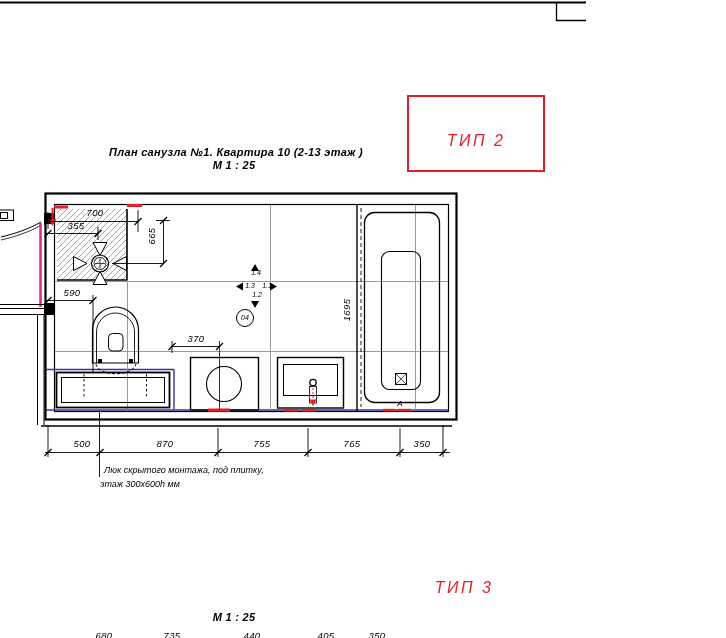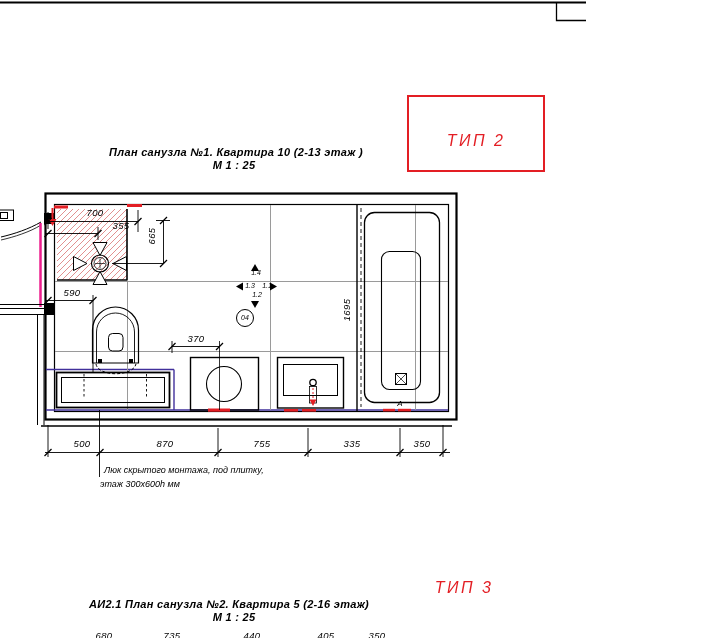--- a/index.html
+++ b/index.html
@@ -217,44 +217,43 @@
 
   <div class="cad ttl b" style="left:236px;top:146px;">План санузла №1. Квартира 10 (2-13 этаж )</div>
   <div class="cad ttl b" style="left:234px;top:159px;">М 1 : 25</div>
 
   <div id="tip2-box">
     <span class="cad tip red-t ctr">ТИП 2</span>
   </div>
   <div class="cad tip red-t ctr" style="left:464px;top:588px;">ТИП 3</div>
 
   <div class="cad dim" style="left:95px;top:208px;">700</div>
-  <div class="cad dim" style="left:76px;top:221px;margin-left:45px;">355</div>
+  <div class="cad dim" style="left:76px;top:221px;">355</div>
   <div class="cad dim rot" style="left:152px;top:236px;">665</div>
   <div class="cad dim" style="left:72px;top:288px;">590</div>
   <div class="cad dim" style="left:196px;top:334px;">370</div>
   <div class="cad dim rot" style="left:347px;top:310px;">1695</div>
 
   <div class="cad dim" style="left:82px;top:439px;">500</div>
   <div class="cad dim" style="left:165px;top:439px;">870</div>
   <div class="cad dim" style="left:262px;top:439px;">755</div>
-  <div class="cad dim" style="left:352px;top:439px;">335</div>
+  <div class="cad dim" style="left:352px;top:439px;">765</div>
   <div class="cad dim" style="left:422px;top:439px;">350</div>
 
   <div class="cad s7" style="left:256px;top:269px;">1.4</div>
   <div class="cad s7" style="left:250px;top:282px;">1.3</div>
   <div class="cad s7" style="left:267px;top:282px;">1.1</div>
   <div class="cad s7" style="left:257px;top:291px;">1.2</div>
 
   <div class="cad s7 ctr" style="left:245px;top:318px;">04</div>
   <div class="cad s8 ctr" style="left:400px;top:404px;">А</div>
 
   <div class="cad s9 lft" style="left:104px;top:466px;">Люк скрытого монтажа, под плитку,</div>
   <div class="cad s9 lft" style="left:100px;top:480px;">этаж 300х600h мм</div>
 
-  <div class="cad ttl b" style="left:229px;top:598px;">АИ2.1 План санузла №2. Квартира 5 (2-16 этаж)</div>
   <div class="cad ttl b" style="left:234px;top:611px;">М 1 : 25</div>
 
   <div class="cad dim" style="left:104px;top:631px;">680</div>
   <div class="cad dim" style="left:172px;top:631px;">735</div>
   <div class="cad dim" style="left:252px;top:631px;">440</div>
   <div class="cad dim" style="left:326px;top:631px;">405</div>
   <div class="cad dim" style="left:377px;top:631px;">350</div>
 
 </div>
 

